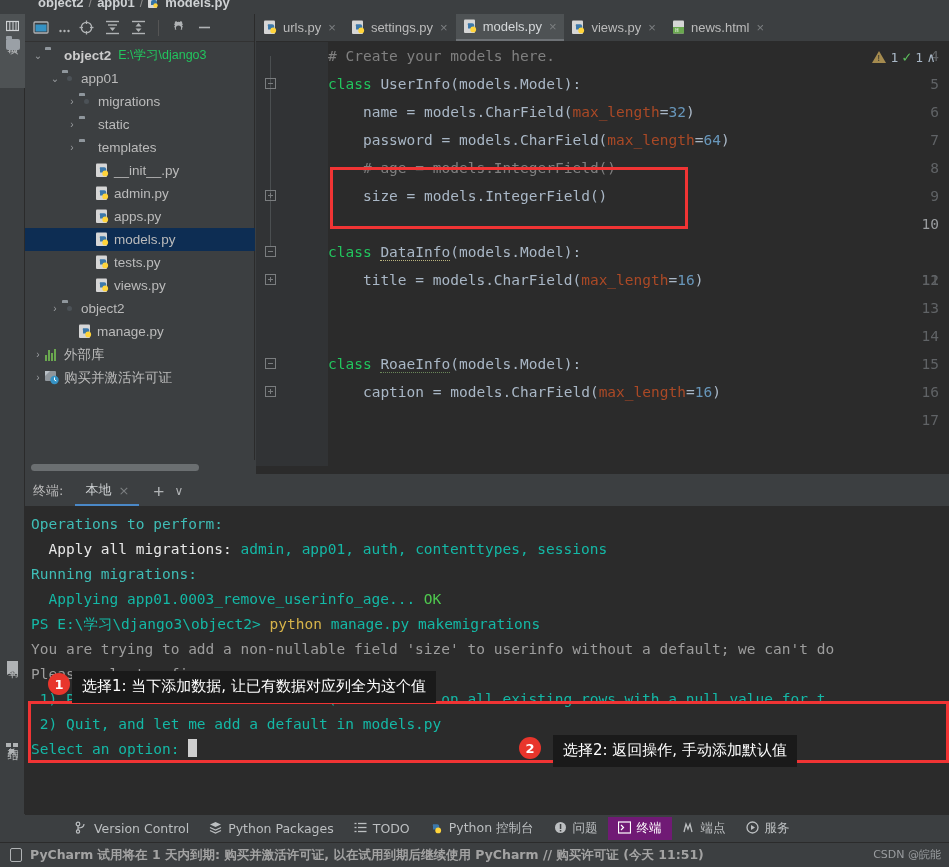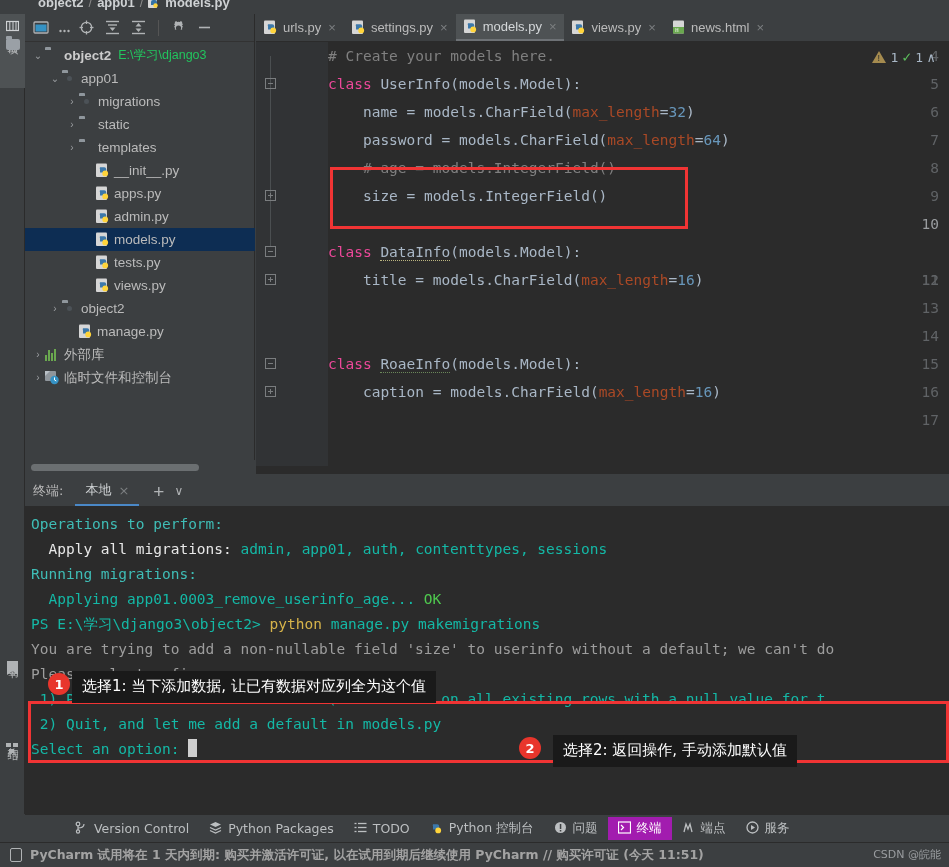--- a/index.html
+++ b/index.html
@@ -146,21 +146,21 @@
   .cline { height: 28px; line-height: 28px; white-space: pre; color: #a9b7c6; }
   .lnum {
     position: absolute; right: 10px; height: 28px; line-height: 28px;
     font-family: "DejaVu Sans Mono", monospace; font-size: 14.5px; color: #606366;
   }
   .fold {
     position:absolute; left:8px; height:28px; line-height:28px; width:12px;
     color:#7a7d7f; font-size:11px; text-align:center;
   }
   .vline{position:absolute;left:14px;width:1px;background:#4b4f51;}
-  .kw { color: #ec4899; }
+  .kw { color: #22c55e; }
   .cmt { color: #808080; }
   .kwarg { color: #aa4926; }
   .num { color: #6897bb; }
   .cls-name { color: #a9b7c6; border-bottom: 1px dotted #bbb580;}
   .cls-name2 { color: #a9b7c6; border-bottom: 1px dotted #6a8759;}
   .editor-status {
     position: absolute; right: 14px; top: 6px; display: flex; align-items: center;
     gap: 4px; font-size: 13px; color: #a9b7c6;
     font-family: "DejaVu Sans Mono", monospace;
   }
@@ -222,21 +222,21 @@
   .toolwin-bar {
     position: absolute; left: 25px; top: 814px; width: 924px; height: 28px;
     background: #3c3f41; display:flex; align-items:center; gap: 0px;
     border-top: 1px solid #2b2b2b;
   }
   .twb-item {
     display:flex; align-items:center; gap:6px; padding: 3px 10px;
     font-size:12.5px; color:#bcbfc1; font-family:"DejaVu Sans", sans-serif;
     white-space:nowrap;
   }
-  .twb-item.active { background:#a21caf; color:#ffffff; }
+  .twb-item.active { background:#701a75; color:#ffffff; }
   .status-bar {
     position:absolute; left:0; top:842px; width:949px; height:25px;
     background:#3c3f41; display:flex; align-items:center;
     padding: 0 10px; border-top:1px solid #2b2b2b;
   }
   .status-text {
     font-size:12.5px; color:#a3a3a3; font-family:"DejaVu Sans", sans-serif;
     margin-left:8px;
     font-weight:bold;
   }
@@ -396,32 +396,32 @@
         </div>
         <div class="trow">
           <span style="display:inline-block;width:57px"></span>
           <span class="arrow"></span>
           <span class="py-ico"><svg width="15" height="15" viewBox="0 0 15 15">
               <rect x="0" y="0.5" width="11" height="13.5" rx="1" fill="#d6d6d6"></rect>
               <path d="M4 4.2h4.2a2 2 0 012 2v2.1H7.2v1.1H4V6.2a2 2 0 010-2z" fill="#3c78aa"></path>
               <circle cx="9.2" cy="10.4" r="2.9" fill="#ffd43b"></circle>
               <circle cx="10" cy="9.4" r="1.6" fill="#3c78aa" opacity="0"></circle>
             </svg></span>
-          <span class="tlabel">apps.py</span>
+          <span class="tlabel">admin.py</span>
         </div>
         <div class="trow">
           <span style="display:inline-block;width:57px"></span>
           <span class="arrow"></span>
           <span class="py-ico"><svg width="15" height="15" viewBox="0 0 15 15">
               <rect x="0" y="0.5" width="11" height="13.5" rx="1" fill="#d6d6d6"></rect>
               <path d="M4 4.2h4.2a2 2 0 012 2v2.1H7.2v1.1H4V6.2a2 2 0 010-2z" fill="#3c78aa"></path>
               <circle cx="9.2" cy="10.4" r="2.9" fill="#ffd43b"></circle>
               <circle cx="10" cy="9.4" r="1.6" fill="#3c78aa" opacity="0"></circle>
             </svg></span>
-          <span class="tlabel">admin.py</span>
+          <span class="tlabel">apps.py</span>
         </div>
         <div class="trow sel">
           <span style="display:inline-block;width:57px"></span>
           <span class="arrow"></span>
           <span class="py-ico"><svg width="15" height="15" viewBox="0 0 15 15">
               <rect x="0" y="0.5" width="11" height="13.5" rx="1" fill="#d6d6d6"></rect>
               <path d="M4 4.2h4.2a2 2 0 012 2v2.1H7.2v1.1H4V6.2a2 2 0 010-2z" fill="#3c78aa"></path>
               <circle cx="9.2" cy="10.4" r="2.9" fill="#ffd43b"></circle>
               <circle cx="10" cy="9.4" r="1.6" fill="#3c78aa" opacity="0"></circle>
             </svg></span>
@@ -479,21 +479,21 @@
         </div>
         <div class="trow">
           <span style="display:inline-block;width:6px"></span>
           <span class="arrow">›</span>
           <span class="scratch-ico"><svg width="15" height="14" viewBox="0 0 15 14">
               <rect x="0" y="0" width="11" height="10" rx="1" fill="#8f969c"></rect>
               <polygon points="0,0 5,0 0,5" fill="#b9c0c6"></polygon>
               <circle cx="9.5" cy="9" r="4.2" fill="#3592c4"></circle>
               <path d="M9.5 6.4v2.6l1.8 1" stroke="#fff" stroke-width="1" fill="none"></path>
             </svg></span>
-          <span class="tlabel">临时文件和控制台</span>
+          <span class="tlabel">购买并激活许可证</span>
         </div>
       </div>
 
     <div class="proj-hscroll">
       <div class="thumb"></div>
     </div>
   </div>
 
   <div class="tabbar" id="tabbar">
       <div class="tab">

